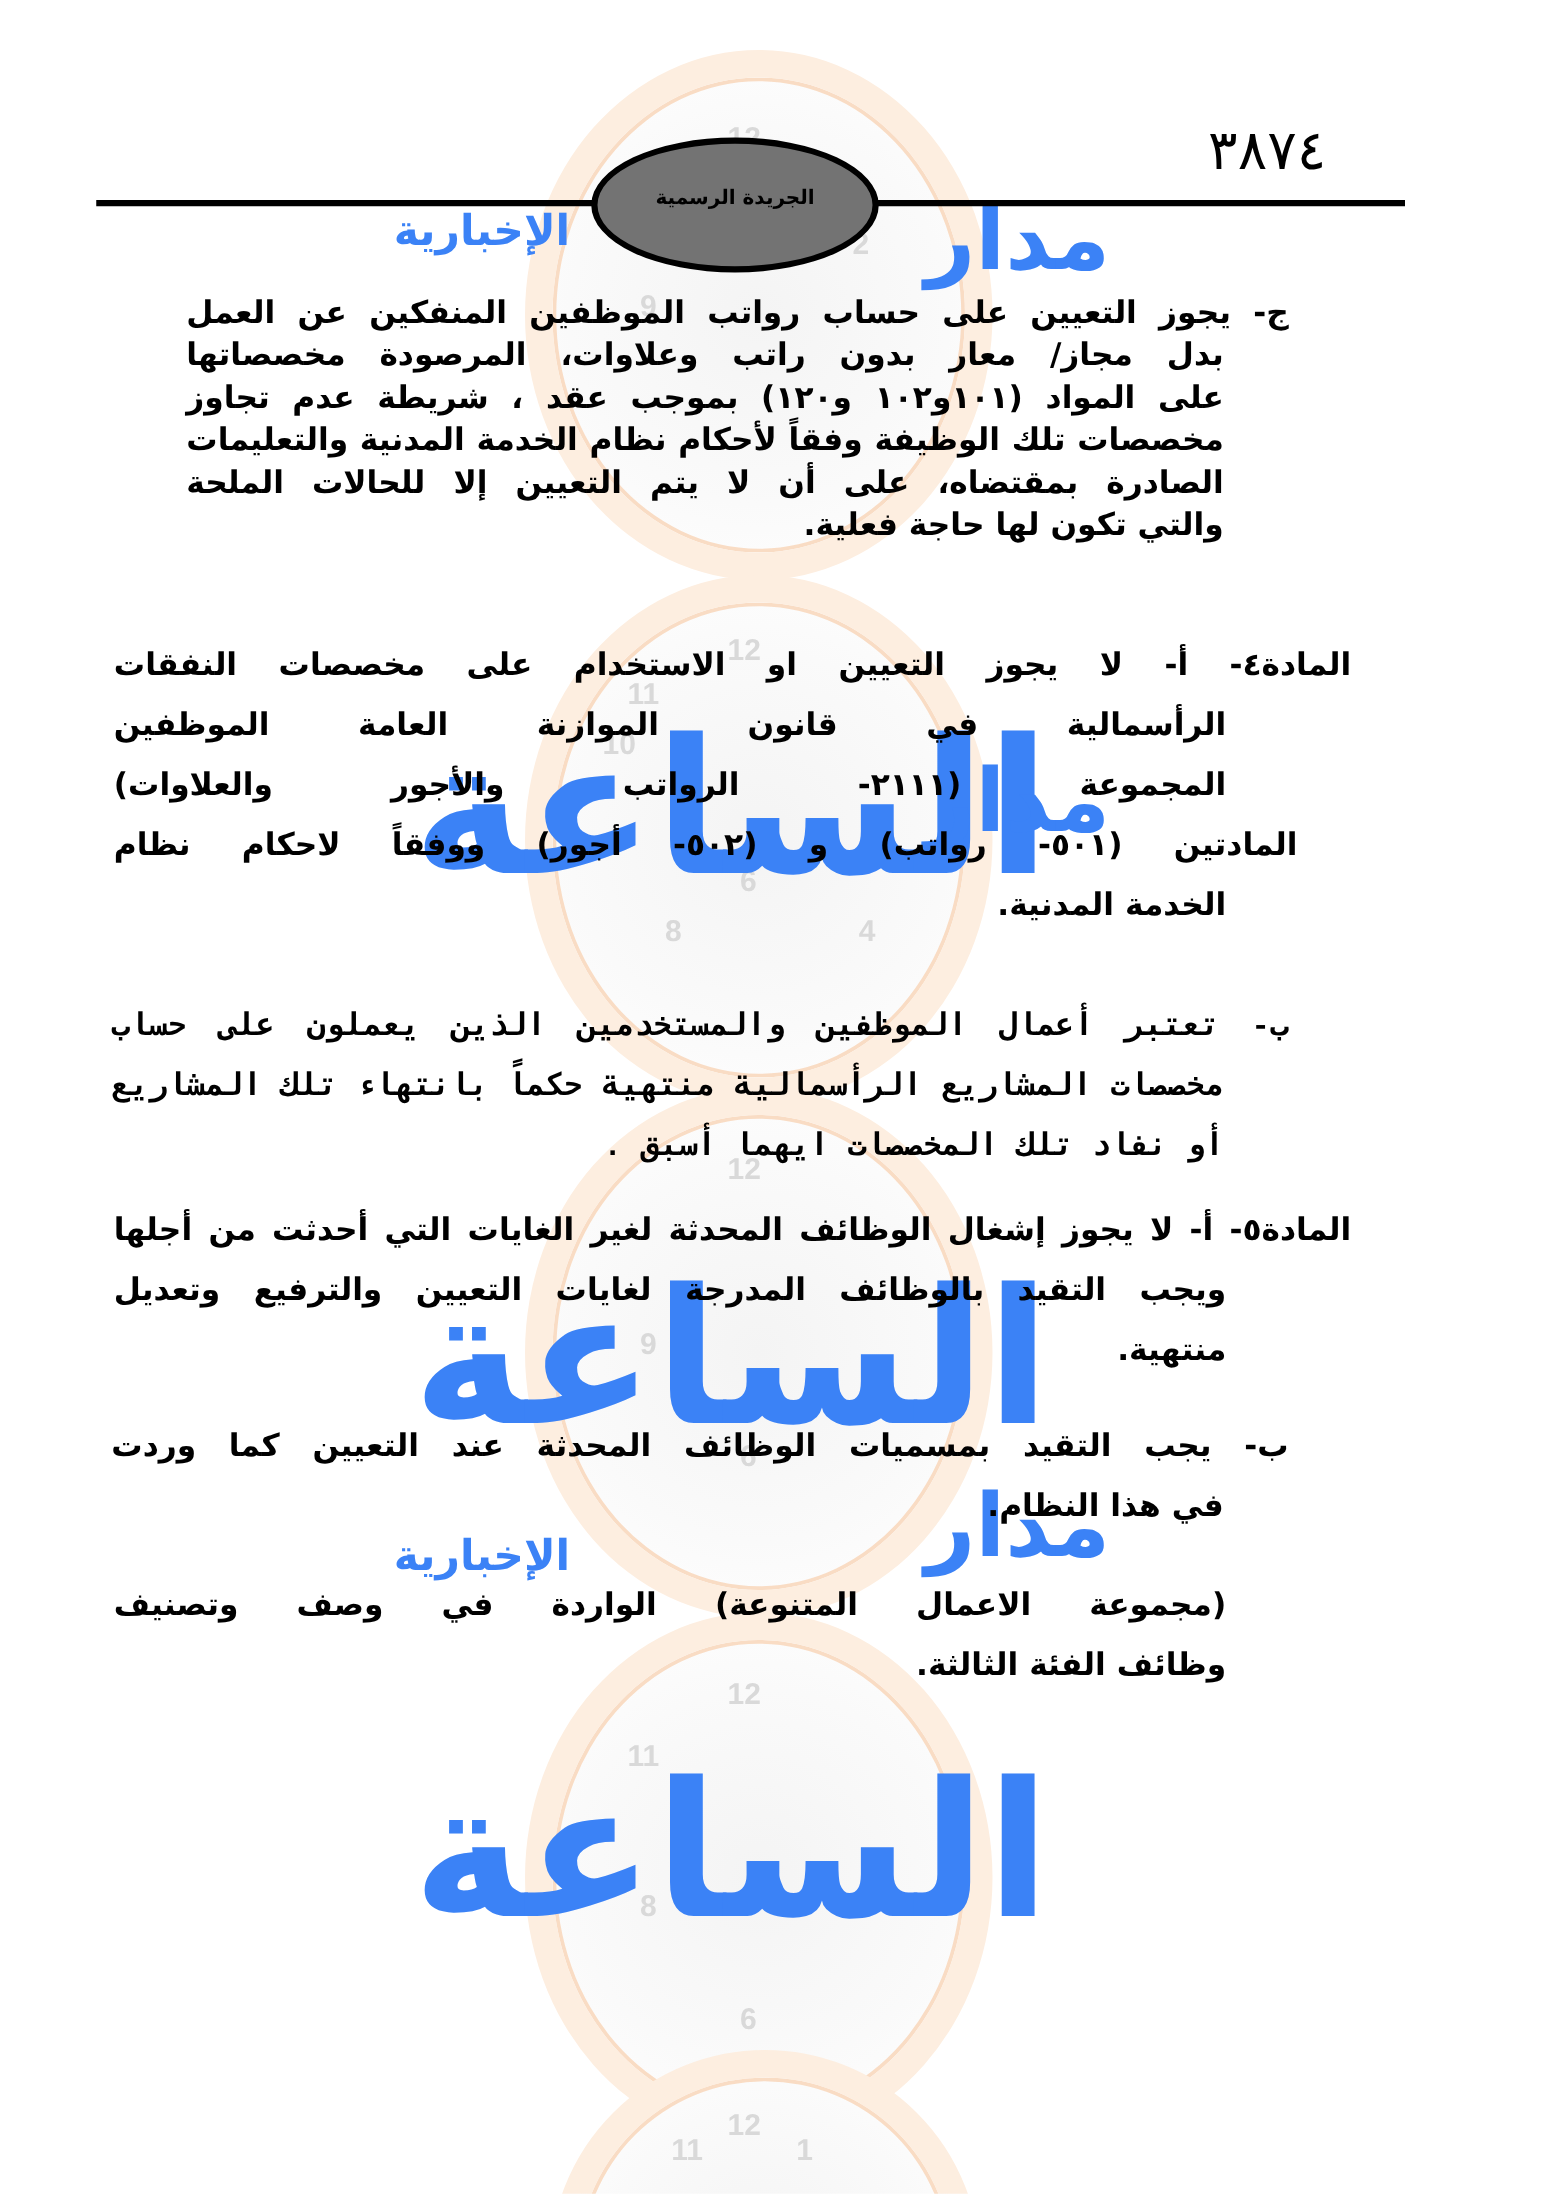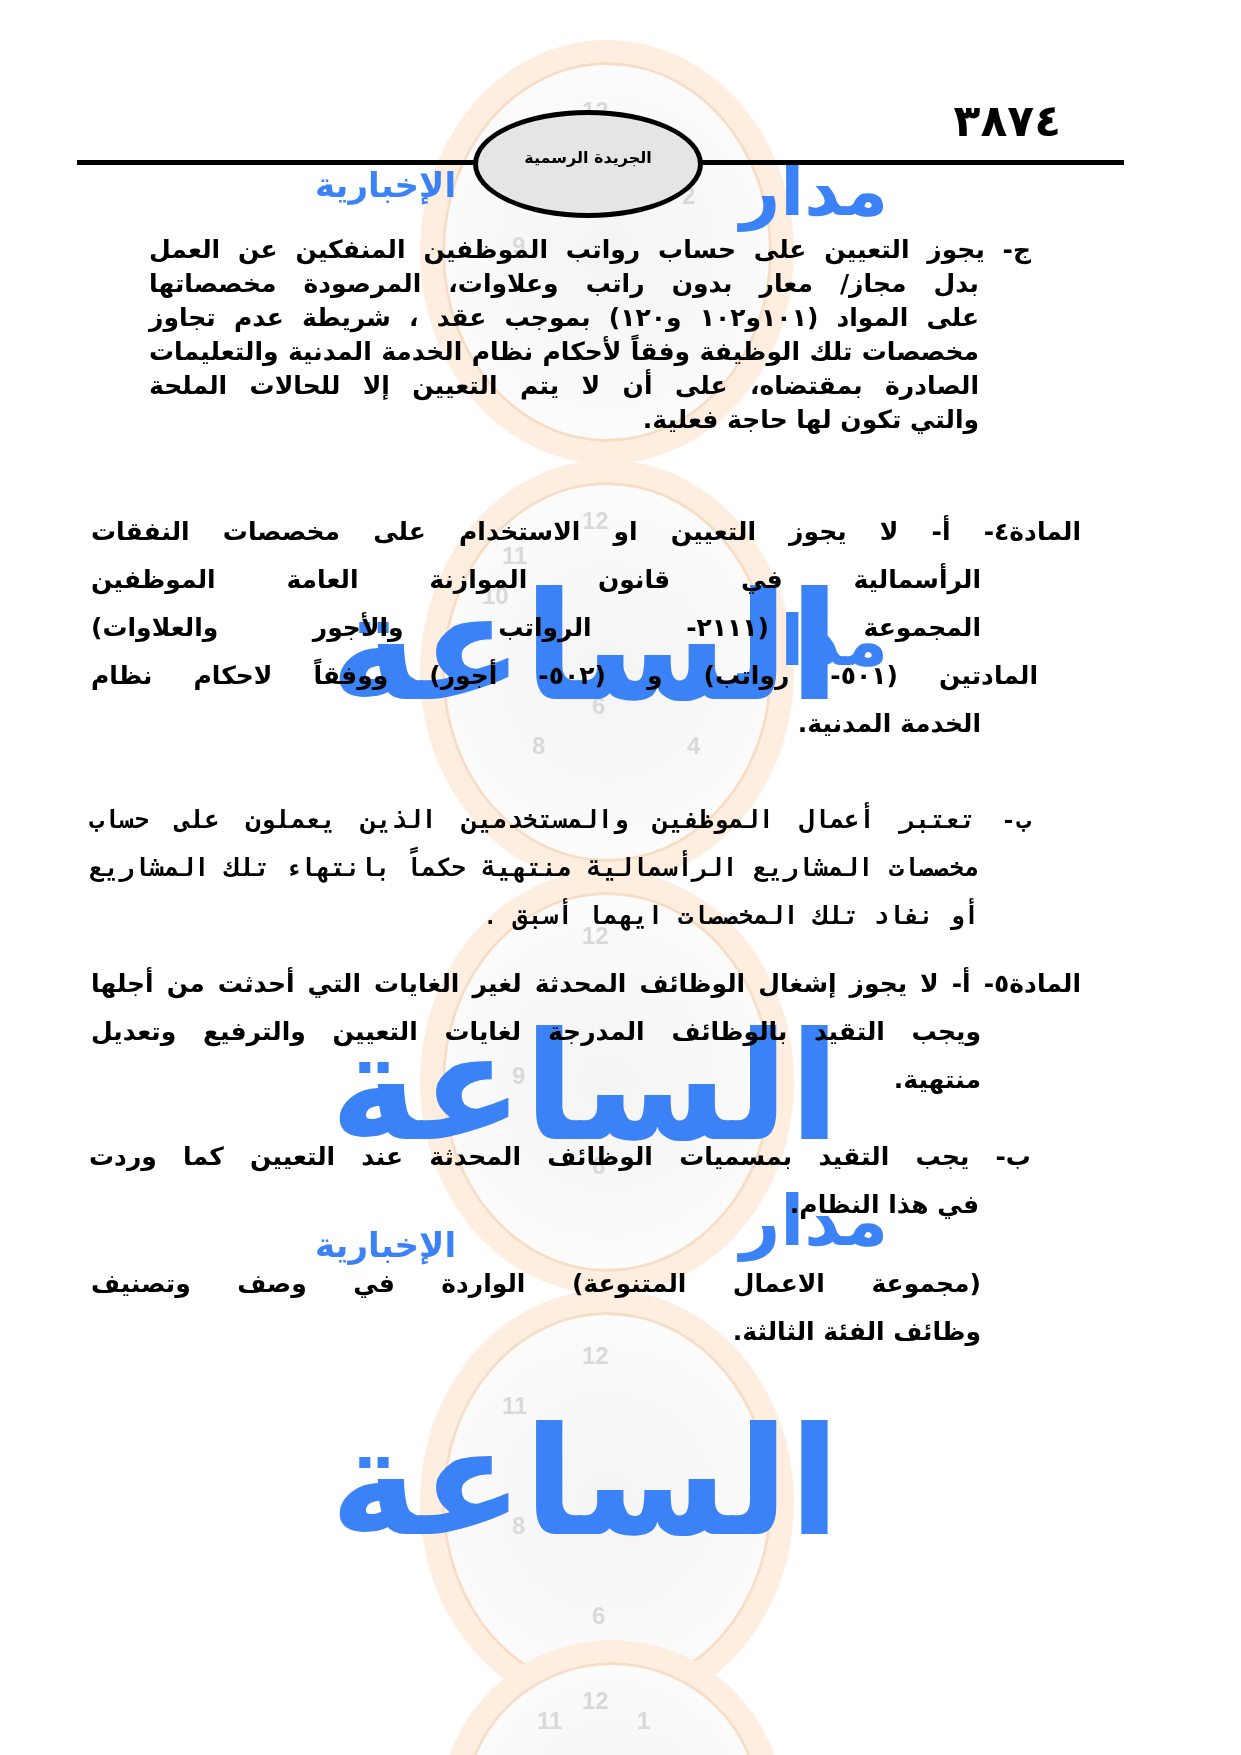--- a/index.html
+++ b/index.html
@@ -10,25 +10,25 @@
   .wm { position:absolute; pointer-events:none; }
   .wm-clock { position:absolute; border-radius:50%;
               border:22px solid #fdeee0; box-shadow:0 0 0 3px #f9dcc4 inset;
               background:radial-gradient(circle, #f4f4f4 0%, #fafafa 60%, #fff 100%); }
   .wm-clock .num { position:absolute; font-family:"Liberation Sans", sans-serif;
                    font-weight:bold; font-size:24px; color:#d9d9d9; }
   .wm-word { position:absolute; font-family:"DejaVu Sans", sans-serif; font-weight:bold;
              color:#3b82f6; white-space:nowrap; }
 
   
-  .page-number { position:absolute; top:95px; right:180px; font-size:44px; font-weight:bold;
+  .page-number { position:absolute; top:95px; right:180px; font-size:44px; font-weight:normal;
                  font-family:"DejaVu Sans", sans-serif; letter-spacing:2px; }
   .header-rule { position:absolute; top:160px; left:77px; width:1047px; height:5px; background:#000; }
   .header-oval { position:absolute; top:110px; left:473px; width:230px; height:108px;
-                 border:5px solid #000; border-radius:50%; background:#e5e5e5;
+                 border:5px solid #000; border-radius:50%; background:#737373;
                  display:flex; align-items:center; justify-content:center; box-sizing:border-box; }
   .header-oval span { font-size:16px; font-weight:bold; margin-top:-14px; }
 
   
   .para { position:absolute; font-weight:bold; font-size:25px; line-height:34px;
           text-align:justify; text-align-last:right; }
   .para .line { display:block; text-align:justify; text-align-last:justify; white-space:nowrap; }
   .para .line.last { text-align-last:right; }
   .para.wide { line-height:48px; }
 </style>

